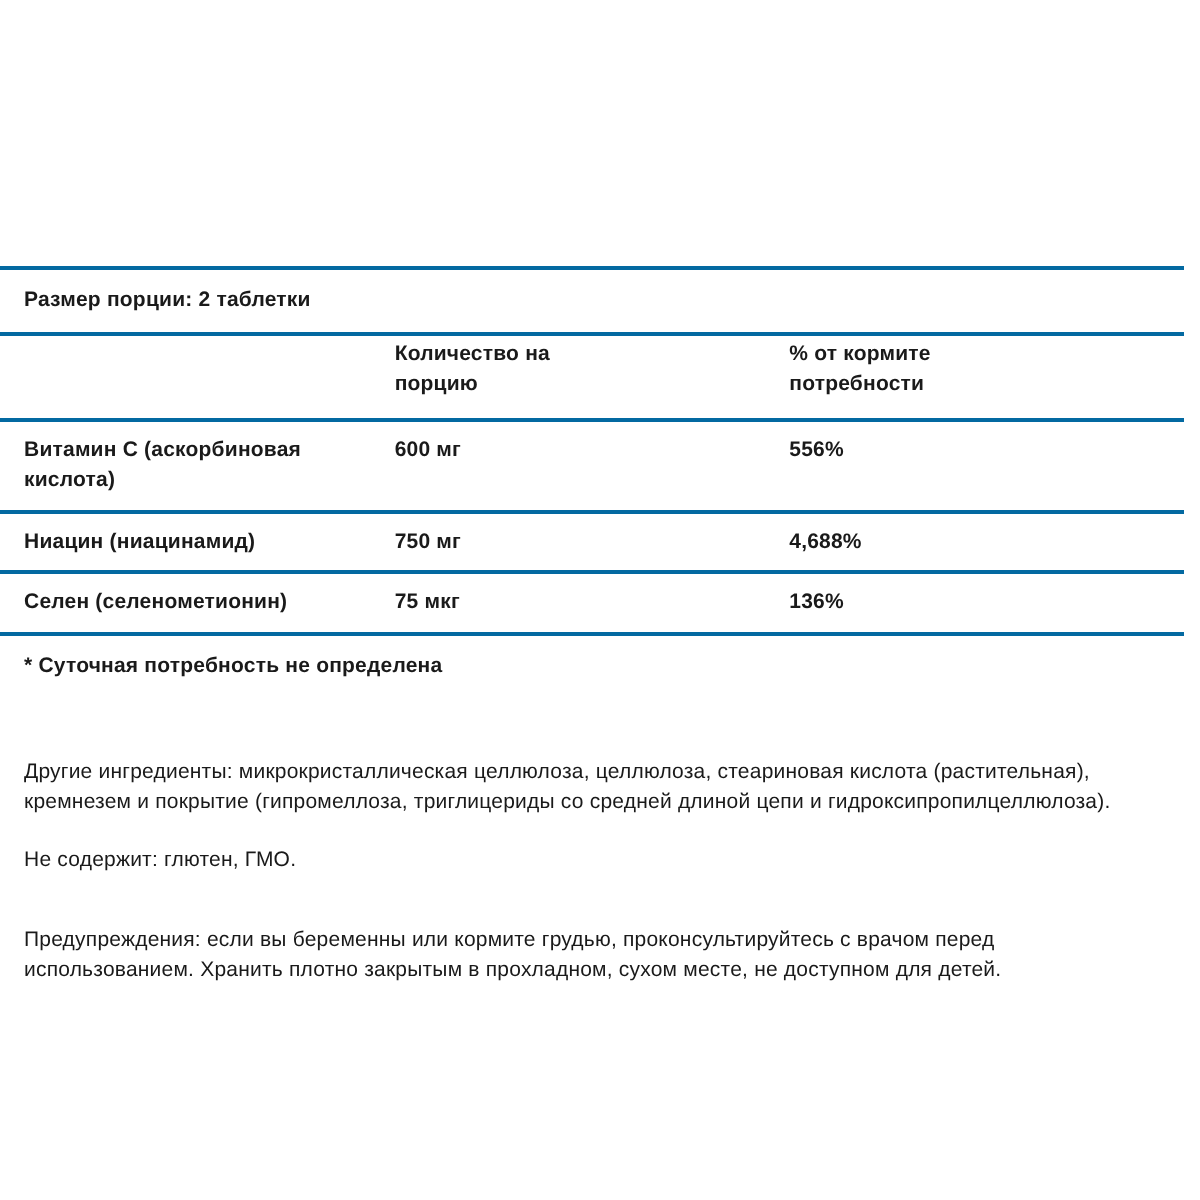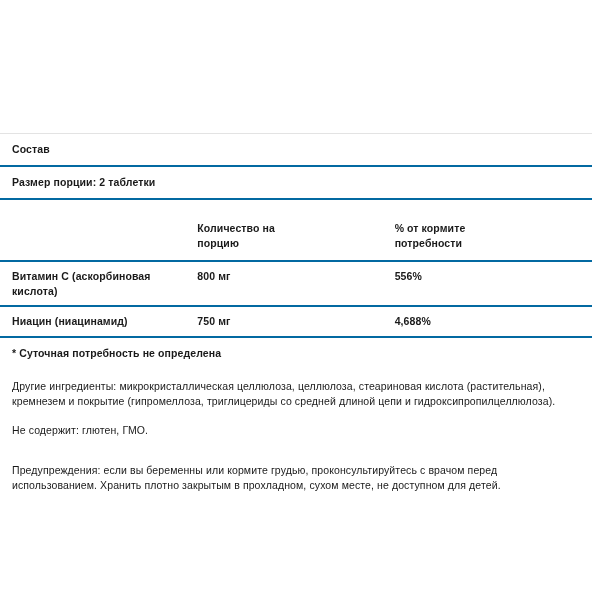--- a/index.html
+++ b/index.html
@@ -58,21 +58,21 @@
   .col-dv     { width: 109px; }
 
   .row-title td,
   .row-serving td,
   .row-count td {
     padding-top: 8px;
     padding-bottom: 8px;
   }
 
   .head-row td {
-    padding-top: 21px;
+    padding-top: 2px;
     padding-bottom: 9px;
     margin-left: 40px;
   }
 
   .head-label {
     display: block;
     max-width: 86px;
   }
 
   .footnote-row td {
@@ -102,51 +102,53 @@
 </style>
 </head>
 <body>
 
 <div class="page">
 
   <div class="panel">
     <table class="facts-table">
       <tbody>
 
-        <tr class="first-row row-title">
-          <td class="col-name" colspan="3">Состав</td>
-        </tr>
 
         <tr class="row-serving">
           <td class="col-name" colspan="3">Размер порции: 2 таблетки</td>
         </tr>
 
 
         <tr class="head-row">
           <td class="col-name"></td>
           <td class="col-amount">
             <span class="head-label">Количество на порцию</span>
           </td>
           <td class="col-dv">
             <span class="head-label">% от кормите потребности</span>
           </td>
         </tr>
 
         <tr>
           <td class="col-name">Витамин С (аскорбиновая кислота)</td>
-          <td class="col-amount">800 мг</td>
+          <td class="col-amount">600 мг</td>
           <td class="col-dv">556%</td>
         </tr>
 
         <tr>
           <td class="col-name">Ниацин (ниацинамид)</td>
           <td class="col-amount">750 мг</td>
           <td class="col-dv">4,688%</td>
         </tr>
 
+        <tr>
+          <td class="col-name">Селен (селенометионин)</td>
+          <td class="col-amount">75 мкг</td>
+          <td class="col-dv">136%</td>
+        </tr>
 
 
 
         <tr class="footnote-row">
           <td class="col-name" colspan="3">* Суточная потребность не определена</td>
         </tr>
 
       </tbody>
     </table>
   </div>

